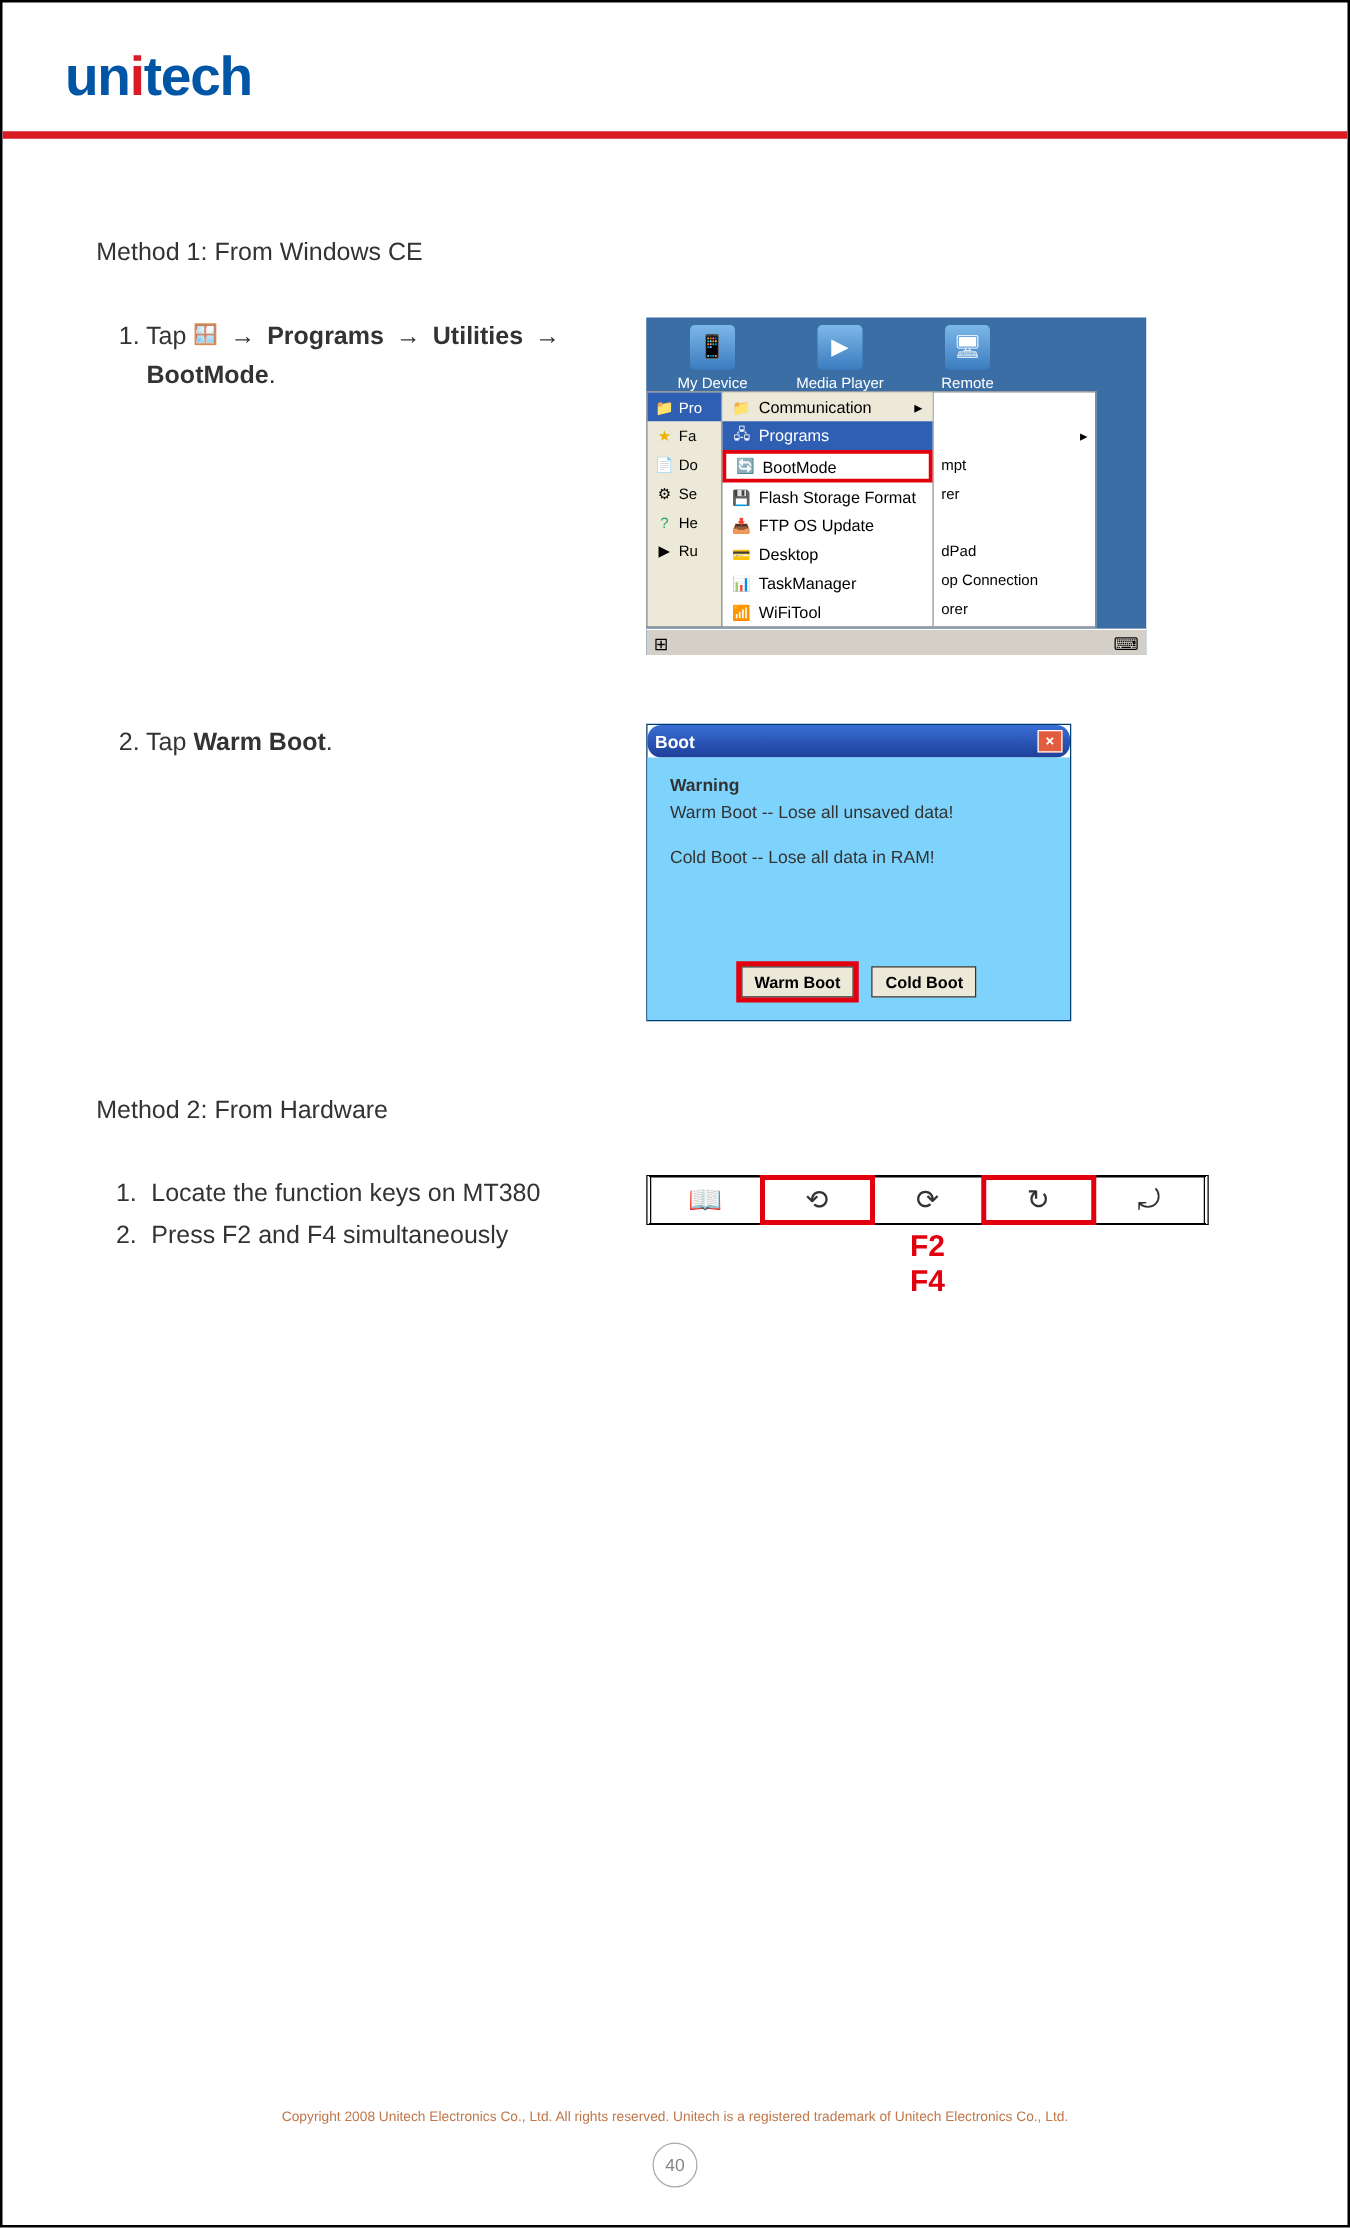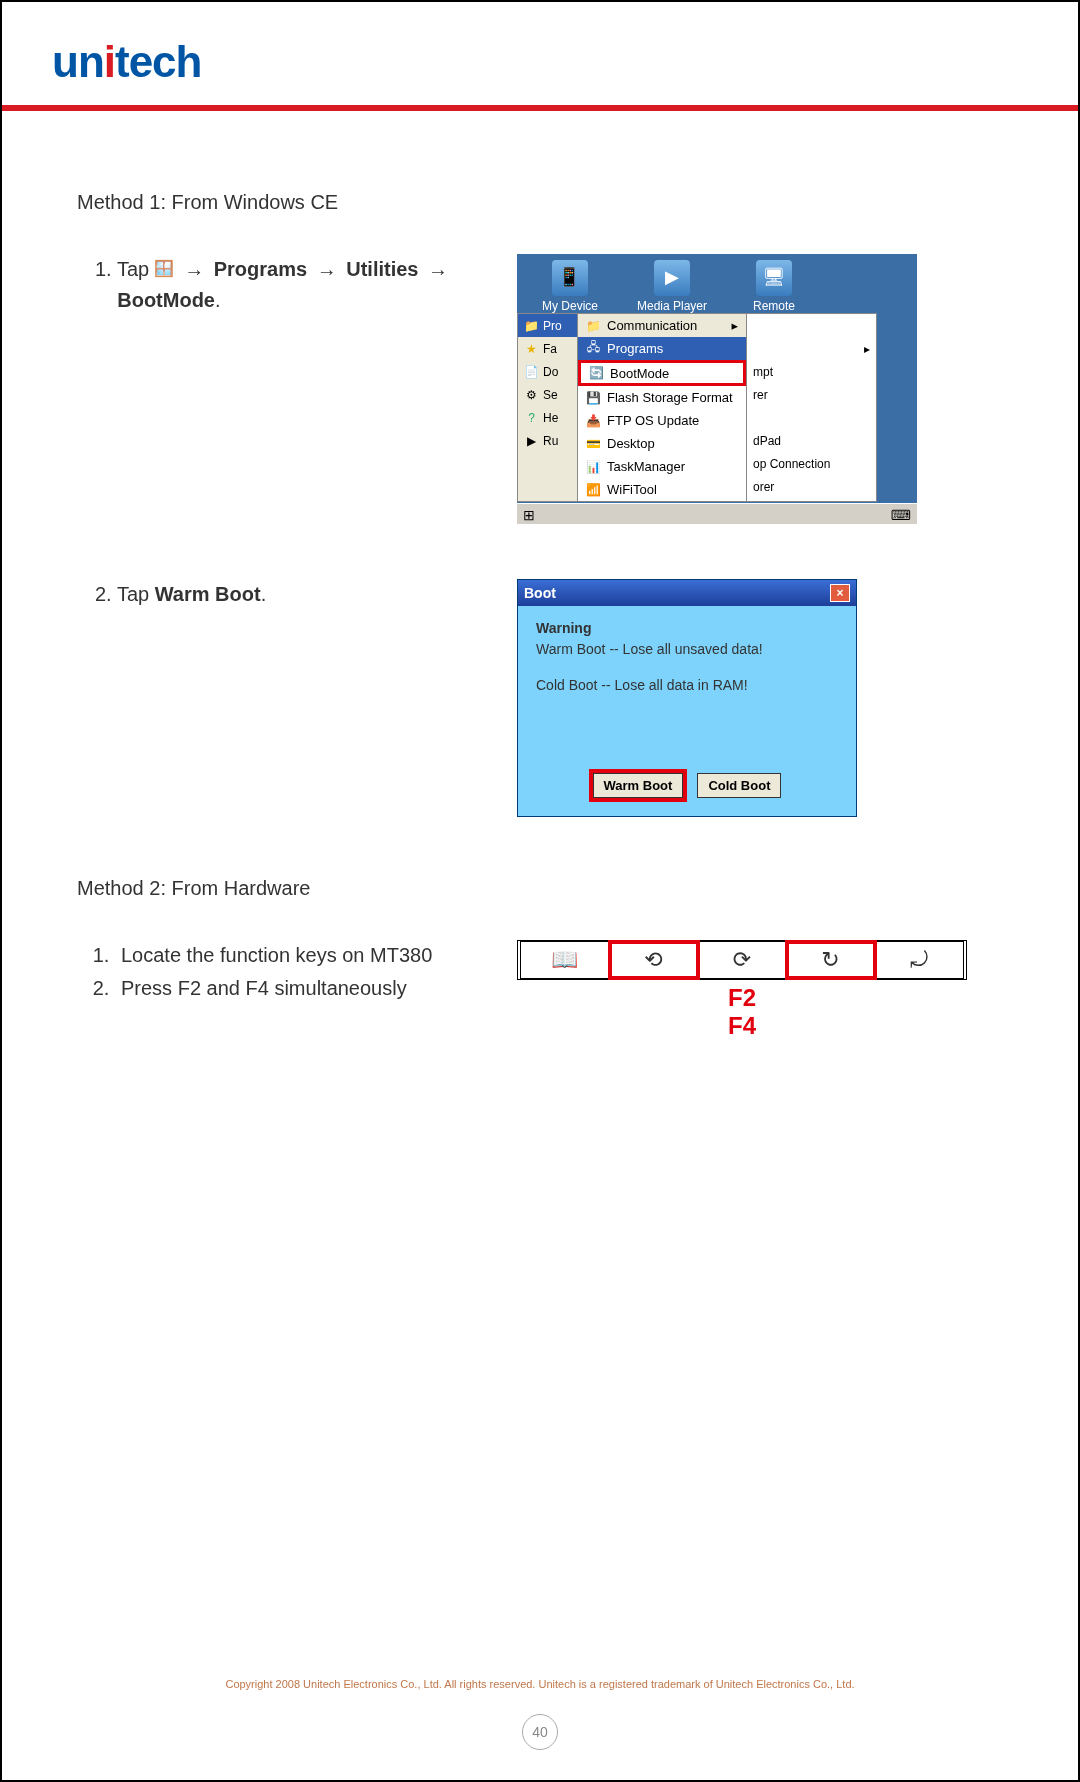--- a/index.html
+++ b/index.html
@@ -162,20 +162,21 @@
     border: 1px solid #003c74;
   }
   .boot-title {
     background: linear-gradient(#3a6ed5, #1d3f9a);
     color: #fff;
     font-weight: 700;
     padding: 4px 6px;
     display: flex;
     justify-content: space-between;
     align-items: center;
+    border-radius: 11px;
   }
   .boot-close {
     width: 20px; height: 18px;
     background: #e25d3f;
     border: 1px solid #fff;
     color: #fff;
     font-weight: 700;
     display: flex; align-items: center; justify-content: center;
     font-size: 12px;
   }
@@ -233,21 +234,21 @@
     color: #e2000f;
     font-size: 24px;
     text-align: center;
     margin-top: 4px;
     flex-direction: column;
   }
   .fkey-labels span { flex: 1; }
   
   .footer-copy {
     position: absolute;
-    bottom: 90px;
+    bottom: 80px;
     left: 0; right: 0;
     text-align: center;
     font-size: 11px;
     color: #c0774a;
   }
   .page-num {
     position: absolute;
     bottom: 30px;
     left: 50%;
     transform: translateX(-50%);

